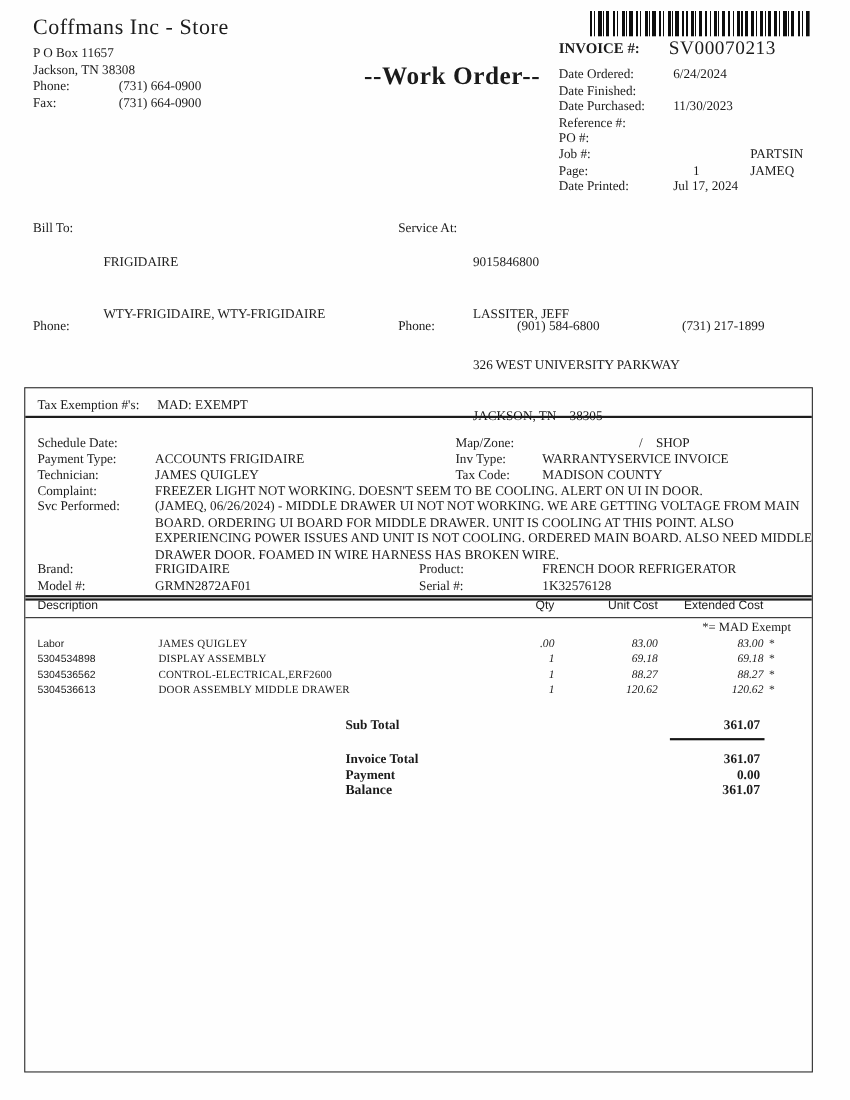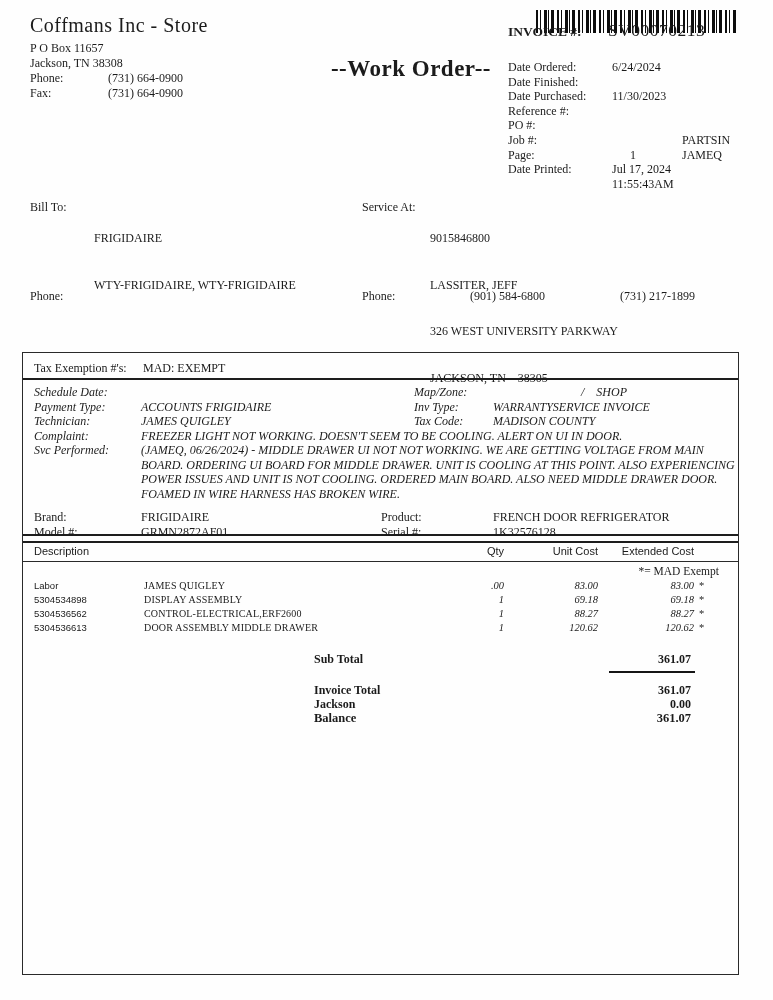--- a/index.html
+++ b/index.html
@@ -22,21 +22,21 @@
     font-size:23px; font-weight:bold; letter-spacing:0.5px; }
 
   
   .inv-block { left:508px; top:10px; width:245px; }
   .barcode { position:absolute; left:28px; top:0; width:200px; height:23px;
     background:repeating-linear-gradient(90deg,
       #0d0d0d 0 2px, #fff 2px 4px, #0d0d0d 4px 5px, #fff 5px 8px,
       #0d0d0d 8px 11px, #fff 11px 12px, #0d0d0d 12px 13px, #fff 13px 15px,
       #0d0d0d 15px 18px, #fff 18px 21px);
   }
-  .inv-row { position:absolute; left:0; top:12px; width:245px; }
+  .inv-row { position:absolute; left:0; top:25px; width:245px; }
   .inv-label { font-size:13.5px; font-weight:bold; }
   .inv-number { position:absolute; left:100px; top:-2px; font-size:17.5px; font-weight:normal; letter-spacing:0.5px; }
   .meta { position:absolute; left:0; top:50px; width:245px; }
   .meta-row { display:flex; font-size:12px; height:14.6px; line-height:14.6px; }
   .meta-row .ml { width:104px; }
   .meta-row .mv { width:70px; }
   .meta-row .mr { flex:1; }
 
   
   .billto { left:30px; top:200px; width:320px; display:flex; }
@@ -50,22 +50,22 @@
   .phone-right .p1 { width:150px;margin-left:40px; }
 
   
   .mainbox { left:22px; top:352px; width:717px; height:623px;
     border:1.6px solid #2a2a2a; }
   .sec-tax { position:absolute; left:0; top:0; width:100%; height:27px;
     border-bottom:2.5px solid #1d1d1d; }
   .tax-label { position:absolute; left:11px; top:8px; font-size:12px; }
   .tax-value { position:absolute; left:120px; top:8px; font-size:12px; }
 
-  .sec-info { position:absolute; left:0; top:27px; width:100%; height:156px;
-    border-bottom:2.5px solid #1d1d1d;font-style:italic; }
+  .sec-info { position:absolute; left:0; top:37px; width:100%; height:156px;
+    border-bottom:2.5px solid #1d1d1d; }
   .fl { position:absolute; font-size:12px; line-height:14.5px; }
   .svc-text { position:absolute; left:118px; top:63px; width:600px;
     font-size:12px; line-height:14.6px; }
 
   .sec-brand { position:absolute; left:0; top:151px; width:100%; height:39px;
     border-bottom:2.5px solid #1d1d1d; }
 
   .sec-thead { position:absolute; left:0; top:190px; width:100%; height:19px;
     border-bottom:1.6px solid #2a2a2a; }
   .grid-row { display:grid; grid-template-columns:110px 300px 60px 94px 96px 1fr;
@@ -150,25 +150,20 @@
         <span class="mr">PARTSIN</span>
       </div>
       <div class="meta-row">
         <span class="ml">Page:</span>
         <span class="mv" style="white-space:pre;">      1</span>
         <span class="mr">JAMEQ</span>
       </div>
       <div class="meta-row">
         <span class="ml">Date Printed:</span>
         <span class="mv">Jul 17, 2024</span>
-        <span class="mr"></span>
-      </div>
-      <div class="meta-row">
-        <span class="ml"></span>
-        <span class="mv">11:55:43AM</span>
         <span class="mr"></span>
       </div>
     </div>
   </div>
 
   <div class="abs billto">
     <span class="l">Bill To:</span>
     <div class="addr-lines">
       <div>FRIGIDAIRE</div>
       <div>WTY-FRIGIDAIRE, WTY-FRIGIDAIRE</div>
@@ -284,21 +279,21 @@
     <div class="tot-row" style="top:299px; left:0; width:100%;">
       <span class="tot-label">Sub Total</span>
       <span class="tot-value">361.07</span>
     </div>
     <div class="tot-line"></div>
     <div class="tot-row" style="top:330px; left:0; width:100%;">
       <span class="tot-label">Invoice Total</span>
       <span class="tot-value">361.07</span>
     </div>
     <div class="tot-row" style="top:344px; left:0; width:100%;">
-      <span class="tot-label">Jackson</span>
+      <span class="tot-label">Payment</span>
       <span class="tot-value">0.00</span>
     </div>
     <div class="tot-row balance-row" style="top:358px; left:0; width:100%;">
       <span class="tot-label">Balance</span>
       <span class="tot-value">361.07</span>
     </div>
 
 
   </div>
 </div>

